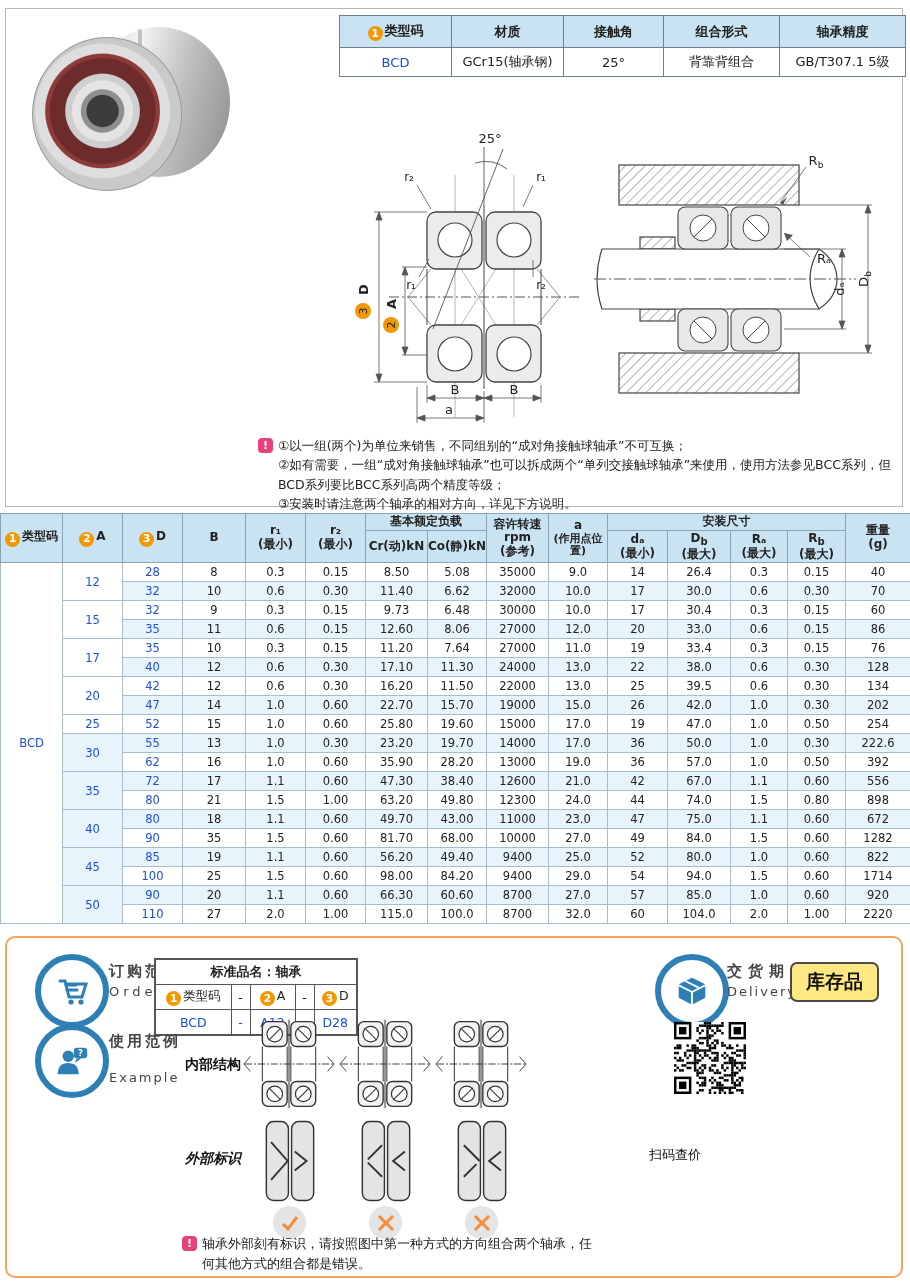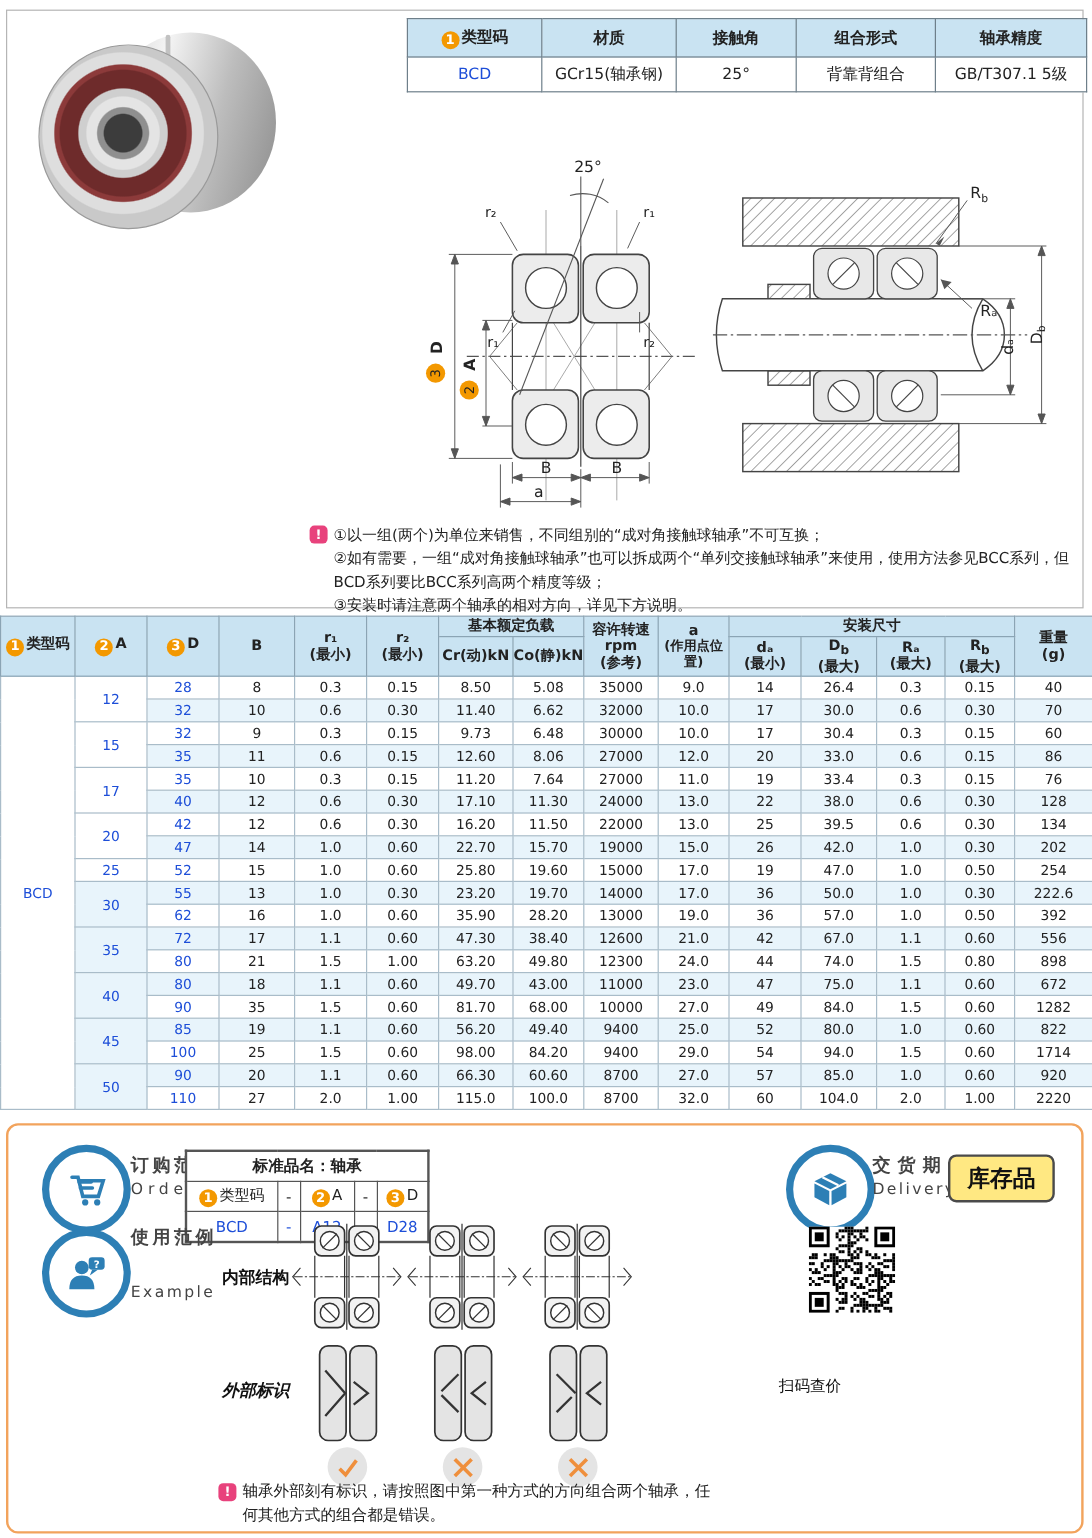--- a/index.html
+++ b/index.html
@@ -997,21 +997,21 @@
       <svg width="38" height="38" viewBox="0 0 40 40">
           <g fill="#2d7fb5">
         <circle cx="16" cy="15" r="6"></circle>
             <path d="M5 34 q0 -12 11 -12 q11 0 11 12 z"></path>
         <rect x="22" y="6" width="14" height="11" rx="3"></rect>
             <path d="M25 17 l-2 5 l7 -5 z"></path>
       </g>
           <text x="29" y="15" font-size="9" fill="#fff" text-anchor="middle" font-weight="bold">?</text>
         </svg>
     </div>
-    <div class="sec-title" style="left:102px;top:84px;">使用范例</div>
+    <div class="sec-title" style="left:102px;top:94px;">使用范例</div>
     <div class="sec-en" style="left:102px;top:132px;letter-spacing:2px;">Example</div>
 
     <div class="diag-label" style="left:178px;top:118px;">内部结构</div>
     <div class="diag-label" style="left:178px;top:212px;font-style:italic;">外部标识</div>
 
     <div id="internal-row">
         <svg width="96" height="92" viewBox="-10 0 100 100" style="position: absolute; left: 234px; top: 80px;">
     <g stroke="#333" stroke-width="1.6" fill="none">
       <line x1="-8" y1="50" x2="88" y2="50" stroke-dasharray="8 2 2 2" stroke-width="1"></line>
       <path d="M-2 42 L-9 50 L-2 58" stroke-width="1"></path>

